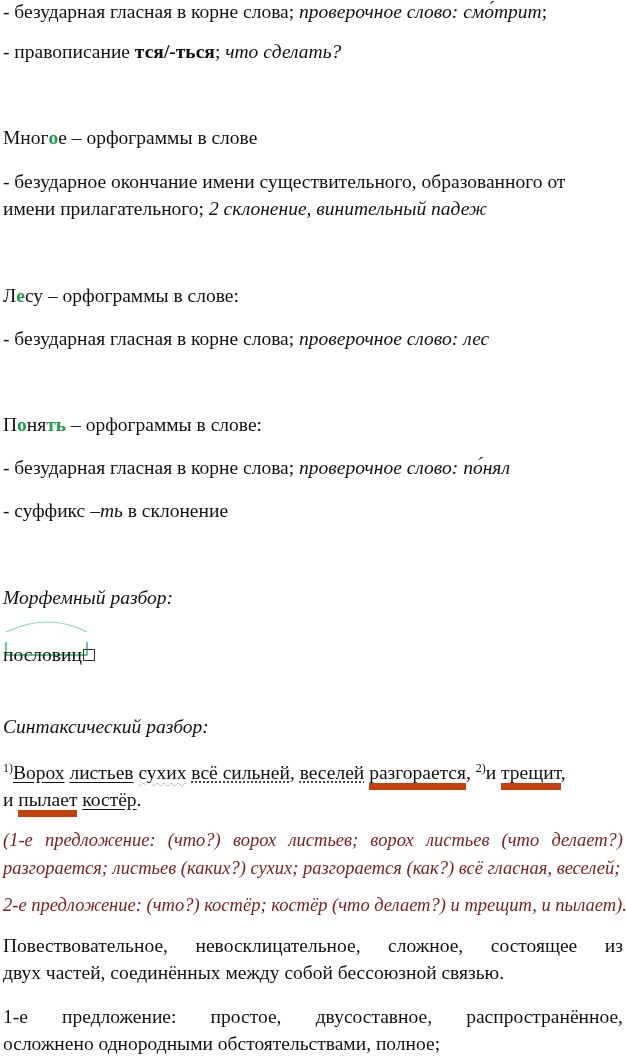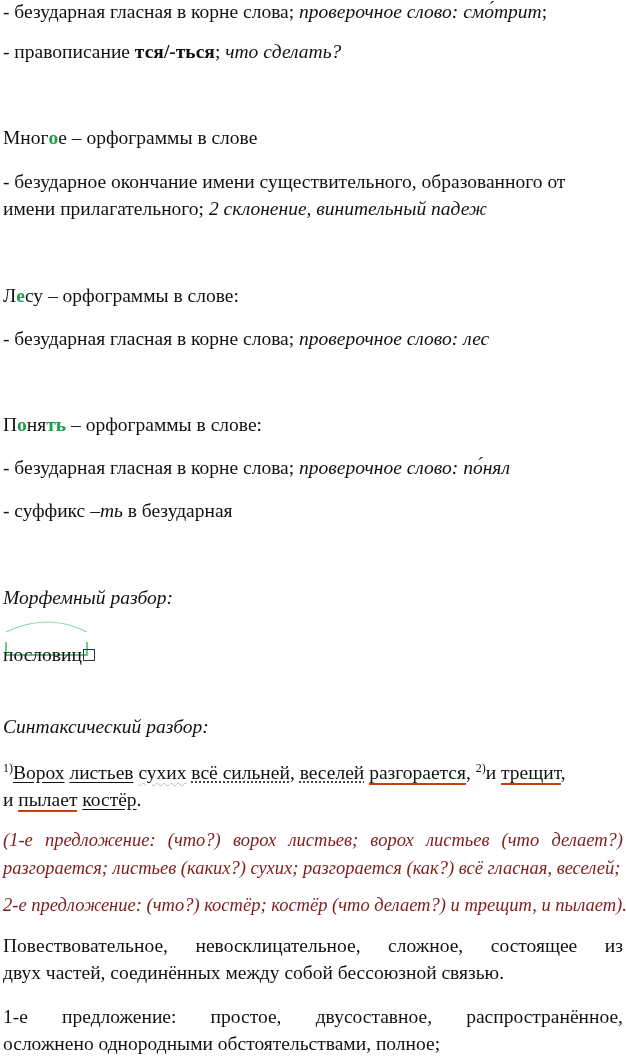--- a/index.html
+++ b/index.html
@@ -10,21 +10,21 @@
   .line { position: absolute; left: 3px; white-space: nowrap; line-height: 22px; text-align: center; }
   .just { position: absolute; left: 3px; width: 620px; line-height: 27px; text-align: justify; text-align-last: left; }
   .just.full { text-align-last: justify; }
   i, .it { font-style: italic; }
   b { font-weight: bold; }
   .green { color: #1f9d4a; font-weight: bold; }
   .olive { color: #7f1d1d; font-style: italic; font-size: 18.5px; }
   .u-solid { text-decoration: underline; text-decoration-color: #111; text-underline-offset: 3px; }
   .u-dotted { text-decoration: underline dotted #444; text-underline-offset: 3px; }
   .u-wavy { text-decoration: underline wavy #bbb; text-underline-offset: 3px; text-decoration-thickness: 1px; margin-top: 36px; }
-  .u-gray { border-bottom: 2px solid #c2410c; font-family: Liberation Serif, serif; }
+  .u-gray { border-bottom: 7px solid #c2410c; font-family: Liberation Serif, serif; }
   sup { font-size: 12px; vertical-align: 7px; line-height: 0; }
   .morph { position: absolute; left: 3px; top: 618px; width: 120px; height: 45px; }
   .morph .word { position: absolute; left: 0; top: 26px; font-size: 19.5px; line-height: 22px; }
   .morph .box { display: inline-block; width: 10px; height: 10px; border: 1px solid #333; vertical-align: 0px; margin-left: 1px; }
   .morph svg { position: absolute; left: 0; top: 0; }
 </style>
 </head>
 <body>
 
 <div class="line" style="top:1px">
@@ -51,21 +51,21 @@
   <span>- безударная гласная в корне слова; </span><i>проверочное слово: лес</i>
 </div>
 
 <div class="line" style="top:414px">
   <span>П</span><span class="green">о</span><span>ня</span><span class="green">ть</span><span> – орфограммы в слове:</span>
 </div>
 <div class="line" style="top:457px">
   <span>- безударная гласная в корне слова; </span><i>проверочное слово: по́нял</i>
 </div>
 <div class="line" style="top:500px">
-  <span>- суффикс </span><i>–ть</i><span> в безударная</span>
+  <span>- суффикс </span><i>–ть</i><span> в склонение</span>
 </div>
 
 <div class="line it" style="top:587px">Морфемный разбор:</div>
 <div class="morph">
   <svg width="120" height="45">
     <path d="M3 14 Q 45 -6 84 14" fill="none" stroke="#7ddba8" stroke-width="1.2"></path>
     <path d="M3 24 L3 37 L84 37 L84 24" fill="none" stroke="#2fb866" stroke-width="1.4"></path>
   </svg>
   <span class="word"><span>пословиц</span><span class="box"></span></span>
 </div>

